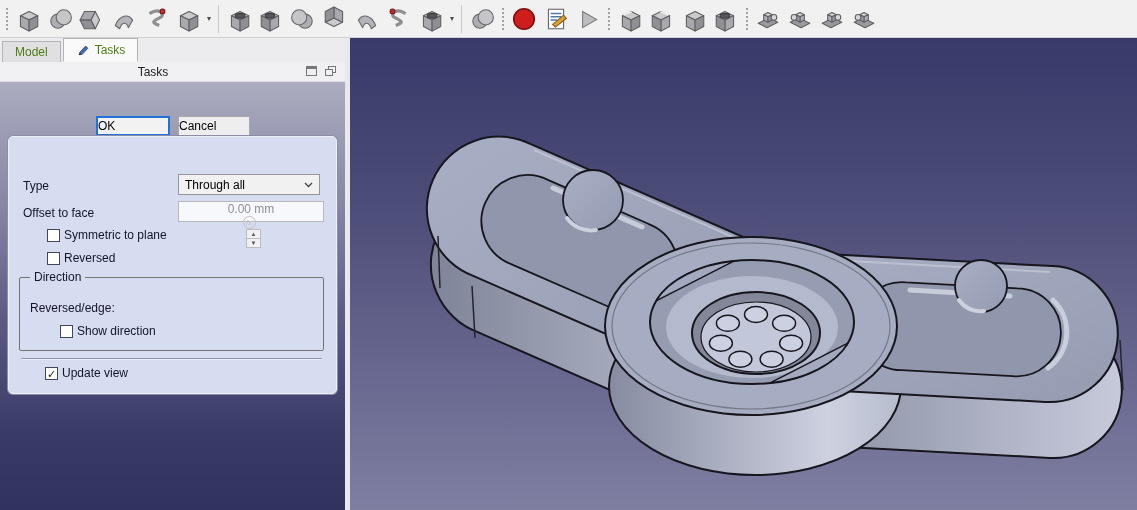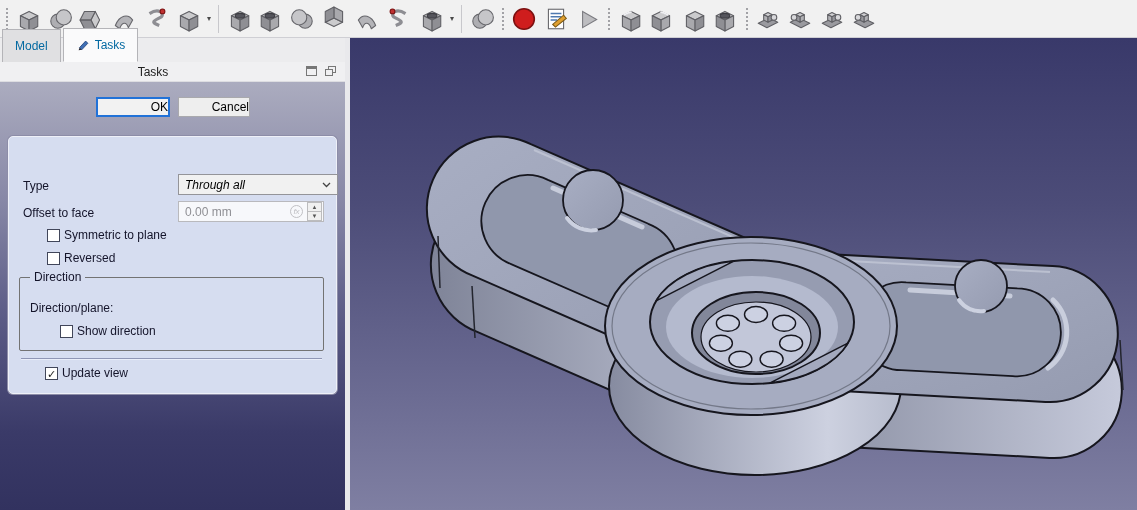--- a/index.html
+++ b/index.html
@@ -17,41 +17,41 @@
   .tsep { width:1px; height:28px; background:#c8c8cc; margin:0 4px; }
   .tbtn { width:32px; height:32px; display:flex; align-items:center; justify-content:center; }
   .tbi { width:26px; height:26px; }
   .dd-arrow { font-size:8px; color:#4a4a4a; width:10px; text-align:center; }
   .r90 { transform:rotate(90deg); } .rfx { transform:scaleX(-1); } .r180 { transform:rotate(180deg); }
 
   
   .left { position:absolute; left:0; top:38px; width:345px; height:472px; background:#efeff1; }
   .tabbar { position:absolute; left:0; top:0; width:345px; height:24px; background:#ececee;
             display:flex; align-items:flex-end; padding-left:2px; }
-  .tab { height:21px; padding:16px 12px; display:flex; align-items:center; gap:5px;
-         font-size:12px; color:#0369a1; background:#e0e0e2;
+  .tab { height:21px; padding:4px 12px; display:flex; align-items:center; gap:5px;
+         font-size:12px; color:#4d7c0f; background:#e0e0e2;
          border:1px solid #b4b4b8; border-bottom:none; margin-right:2px; }
   .tab.active { background:#fafafb; height:24px; border-bottom:1px solid #fafafb; }
   .panel-title { position:absolute; left:0; top:24px; width:345px; height:20px;
                  background:#f0f0f2; border-bottom:1px solid #dddde1;
                  display:flex; align-items:center; }
   .panel-title .ttl { flex:1; text-align:center; font-size:12px; color:#222; }
   .ptb-icons { display:flex; gap:8px; margin-right:8px; }
   .ico-dock { width:11px; height:10px; border:1px solid #777; border-top:3px solid #777; }
   .ico-float { position:relative; width:12px; height:11px; }
   .ico-float i { position:absolute; width:8px; height:7px; border:1px solid #777; background:#f0f0f2; display:block; }
   .ico-float i:first-child { left:3px; top:0; }
   .ico-float i:last-child  { left:0; top:3px; }
 
   .panel-body { position:absolute; left:0; top:44px; width:345px; height:428px;
                 background:linear-gradient(180deg,#abacbf 0%,#8787a6 30%,#5757822 30%,#5b5b86 55%,#3a3a68 80%,#32325f 100%); }
   .panel-body { background:linear-gradient(180deg,#abacbf 0%,#8787a6 28%,#5b5b86 55%,#3a3a68 82%,#32325f 100%); }
 
   .btn { position:absolute; height:20px; font-size:12px; color:#000;
-         display:flex; align-items:center; justify-content:flex-end; }
+         display:flex; align-items:center; justify-content:flex-start;margin-top:19px; }
   .btn-ok { left:96px; top:15px; width:74px; background:#f2f2f2; border:2px solid #2172d8; }
   .btn-cancel { left:178px; top:15px; width:72px; background:#eeeeee; border:1px solid #a9a9ad; }
 
   
   .pbox { position:absolute; left:8px; top:54px; width:329px; height:258px;
           background:#d6ddf0; border:1px solid #eef0f8; border-radius:5px;
           box-shadow:0 0 0 1px #8d8da8; }
   .pbox-head { position:absolute; left:0; top:0; width:327px; height:26px;
                background:#fbfcfe; border-bottom:1px solid #c4cbdf;
                border-radius:4px 4px 0 0; display:flex; align-items:center; padding:0 6px; }
@@ -320,49 +320,49 @@
         <span>OK</span>
       </div>
       <div class="btn btn-cancel">
         <span>Cancel</span>
       </div>
 
       <div class="pbox">
 
 
         <span class="flabel" style="left:14px; top:42px;">Type</span>
-        <div class="combo" style="left:169px; top:37px; width:160px;font-style:italic;">
+        <div class="combo" style="left:169px; top:37px; width:142px;">
           <span class="cval">Through all</span>
           <svg width="9" height="6" viewBox="0 0 9 6">
             <path d="M1,1 L4.5,4.5 L8,1" fill="none" stroke="#444" stroke-width="1.3"></path>
           </svg>
         </div>
 
         <span class="flabel" style="left:14px; top:69px;">Offset to face</span>
-        <div class="spinfield" style="left:169px; top:64px; width:146px;">
+        <div class="spinfield" style="left:169px; top:64px; width:146px;flex-direction:column;">
           <span class="sval">0.00 mm</span>
           <span class="fxicon">fx</span>
           <span class="spin">
               <span>▲</span>
               <span>▼</span>
             </span>
         </div>
 
         <div class="cb" style="left:14px; top:91px;">
           <span class="box"></span>
           <span class="cl">Symmetric to plane</span>
         </div>
         <div class="cb" style="left:14px; top:114px;">
           <span class="box"></span>
           <span class="cl">Reversed</span>
         </div>
 
         <div class="groupbox">
           <span class="legend">Direction</span>
-          <span class="flabel" style="left:10px; top:23px;">Direction/plane:</span>
+          <span class="flabel" style="left:10px; top:23px;">Reversed/edge:</span>
           <div class="cb" style="left:16px; top:46px;">
             <span class="box"></span>
             <span class="cl">Show direction</span>
           </div>
         </div>
 
         <div class="sep-line"></div>
 
         <div class="cb" style="left:12px; top:229px;">
           <span class="box">✓</span>

